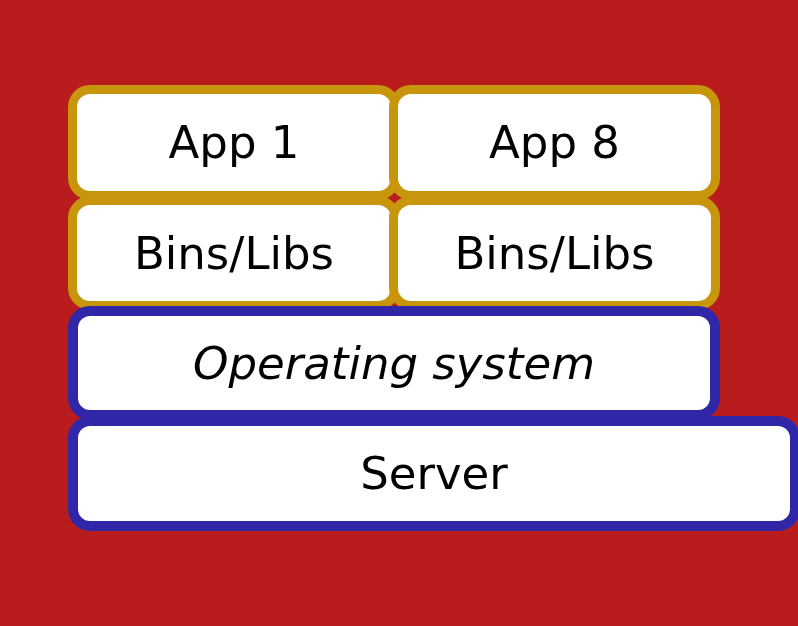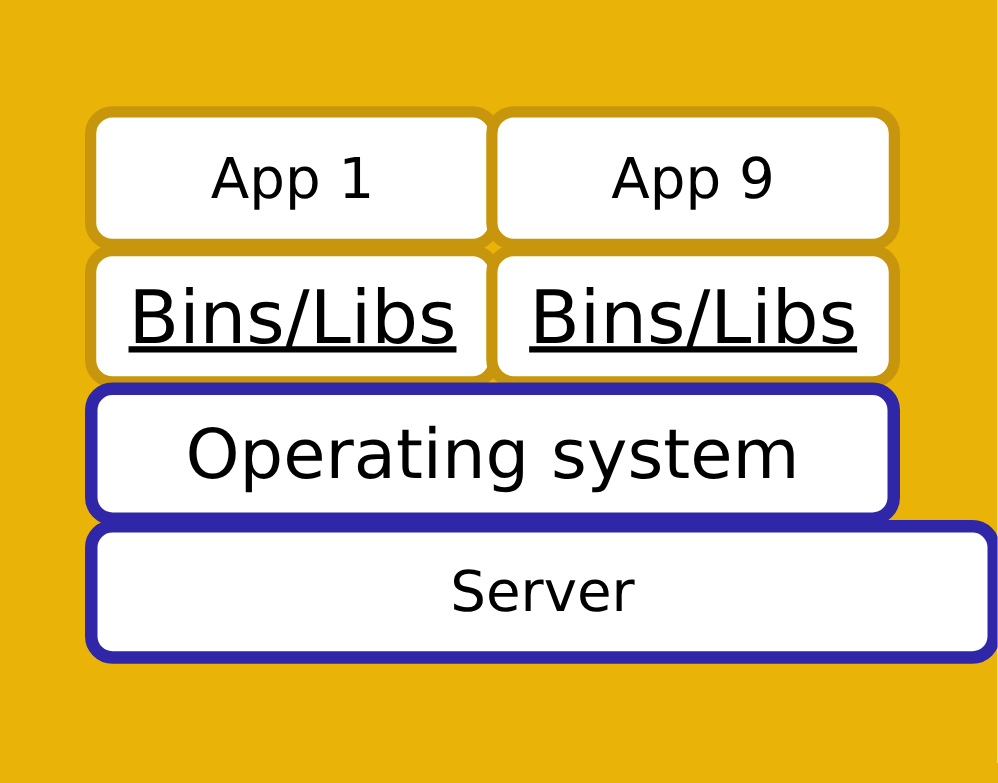--- a/index.html
+++ b/index.html
@@ -12,21 +12,21 @@
     width: 798px;
     height: 626px;
     font-family: "DejaVu Sans", "Liberation Sans", sans-serif;
     overflow: hidden;
   }
 
   #diagram {
     position: relative;
     width: 798px;
     height: 626px;
-    background: #eab308;
+    background: #b91c1c;
   }
 
   
   .box {
     position: absolute;
     box-sizing: border-box;
     background: #ffffff;
     display: flex;
     align-items: center;
     justify-content: center;
@@ -82,35 +82,35 @@
     left: 68px;  top: 416px;
     width: 732px; height: 115px;
   }
 
   .label {
     display: block;
     white-space: nowrap;
   }
 
   .label-app    { font-size: 45px; }
-  .label-bins   { font-size: 59px; text-decoration: underline; }
-  .label-os     { font-size: 55px; }
+  .label-bins   { font-size: 45px; }
+  .label-os     { font-size: 45px; font-style: italic; }
   .label-server { font-size: 45px; }
 </style>
 </head>
 <body>
 
 <div id="diagram">
 
   <div class="box gold layer-app" id="app1">
     <span class="label label-app">App 1</span>
   </div>
 
   <div class="box gold layer-app" id="app2">
-    <span class="label label-app">App 9</span>
+    <span class="label label-app">App 8</span>
   </div>
 
   <div class="box gold layer-bins" id="bins1">
     <span class="label label-bins">Bins/Libs</span>
   </div>
 
   <div class="box gold layer-bins" id="bins2">
     <span class="label label-bins">Bins/Libs</span>
   </div>
 

